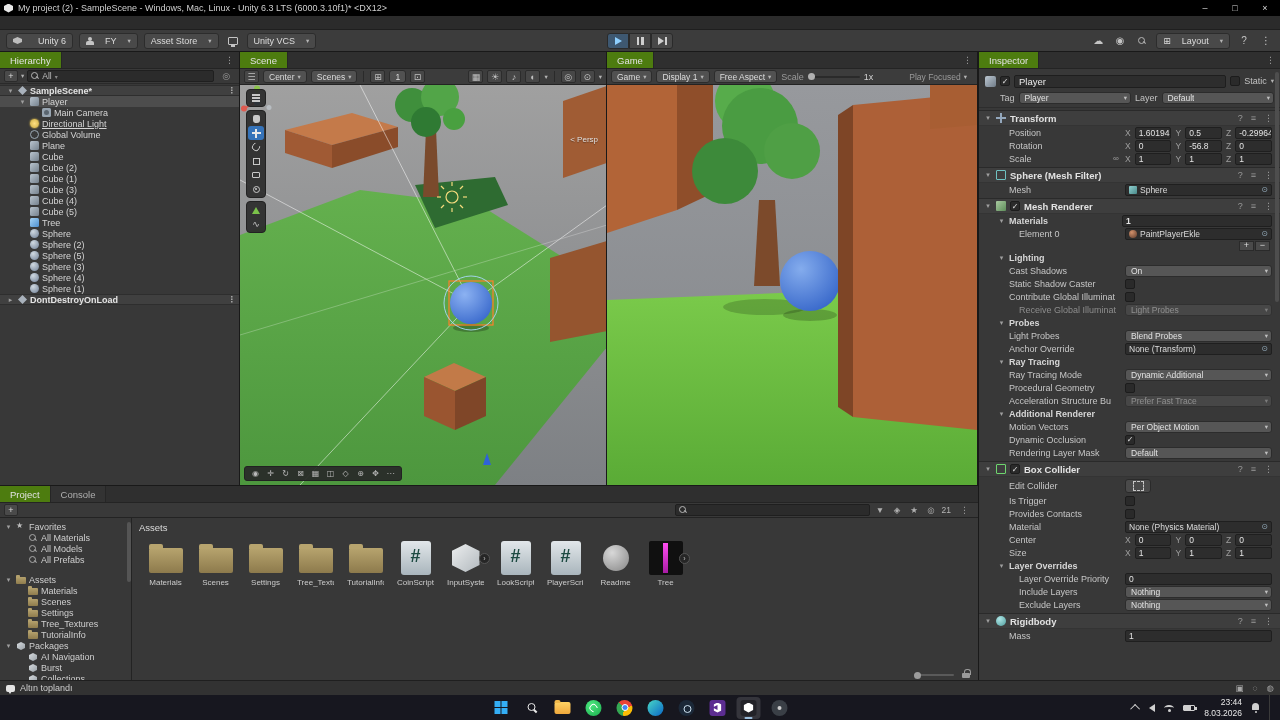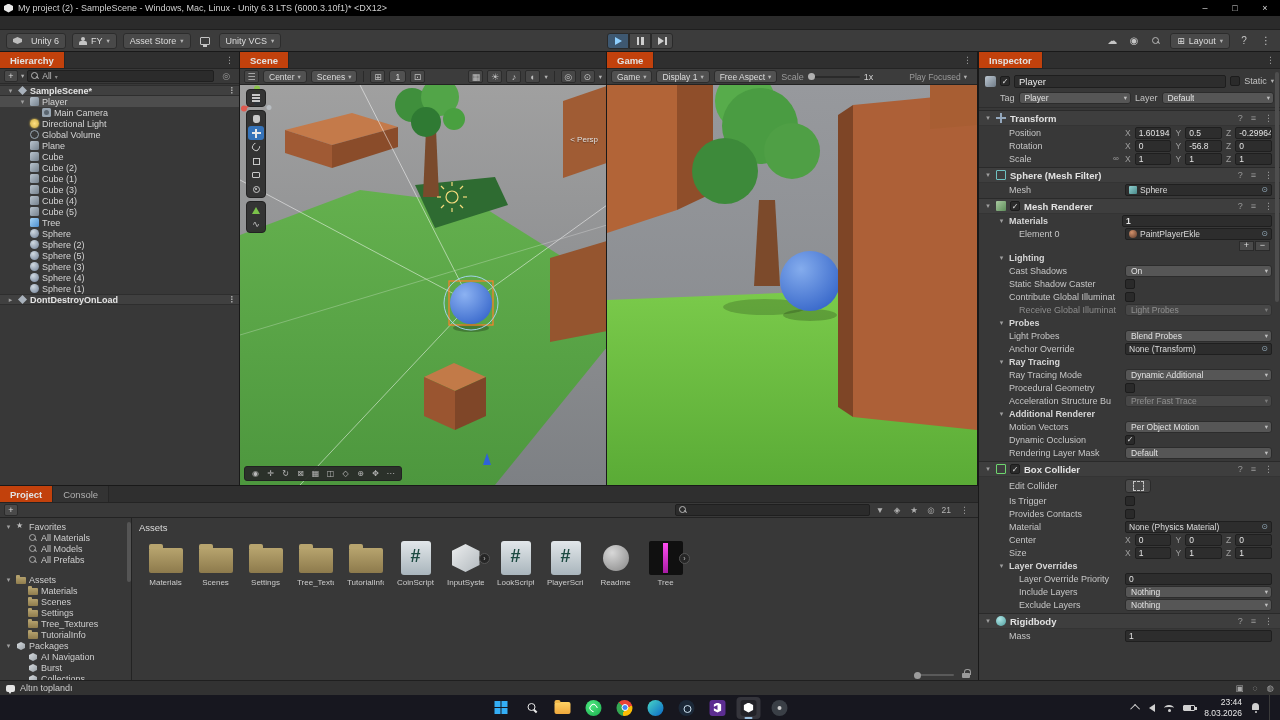--- a/index.html
+++ b/index.html
@@ -7,21 +7,21 @@
   .root{position:relative;width:1280px;height:720px;overflow:hidden;
         font-family:"Liberation Sans","DejaVu Sans",sans-serif;font-size:9.5px;color:#d2d2d2;background:#383838;}
 
   
   #titlebar{position:absolute;top:0;left:0;width:1280px;height:16px;background:#000;display:flex;align-items:center;padding:0 0 0 4px;font-size:9px;color:#cfcfcf;}
   .u-logo{width:9px;height:9px;background:#e8e8e8;clip-path:polygon(50% 0,100% 28%,100% 72%,50% 100%,0 72%,0 28%);margin-right:5px;flex:0 0 9px;}
   .win-ctl{width:30px;height:16px;display:flex;align-items:center;justify-content:center;color:#d8d8d8;font-size:9px;}
   #menubar{position:absolute;top:16px;left:0;width:1280px;height:14px;background:#2b2b2b;border-bottom:1px solid #1f1f1f;display:flex;align-items:center;padding-left:3px;}
   .menu-item{padding:0 6px;font-size:9px;color:#d8d8d8;height:100%;display:flex;align-items:center;}
   #toolbar{position:absolute;top:30px;left:0;width:1280px;height:22px;background:#3c3c3c;border-bottom:1px solid #191919;display:flex;align-items:center;padding:0 6px;gap:6px;}
-  .tbtn{height:16px;background:#494949;border:1px solid #2c2c2c;border-radius:3px;display:inline-flex;align-items:center;gap:4px;padding:0 6px;font-size:9px;color:#dcdcdc;}
+  .tbtn{height:16px;background:#494949;border:1px solid #2c2c2c;border-radius:3px;display:inline-flex;align-items:center;gap:11px;padding:0 6px;font-size:9px;color:#dcdcdc;}
   .tbtn .caret,.vdd-caret{font-size:6.5px;color:#b5b5b5;}
   .ticon{width:16px;height:16px;display:inline-flex;align-items:center;justify-content:center;color:#c4c4c4;font-size:10px;}
   .playgrp{position:absolute;left:50%;top:3px;transform:translateX(-50%);display:flex;}
   .pbtn{width:22px;height:16px;background:#484848;border:1px solid #2a2a2a;display:flex;align-items:center;justify-content:center;}
   .pbtn:first-child{border-radius:3px 0 0 3px;}
   .pbtn:last-child{border-radius:0 3px 3px 0;}
   .pbtn.active{background:#3e5871;}
   .tri{width:0;height:0;border-left:7px solid #cfcfcf;border-top:4.5px solid transparent;border-bottom:4.5px solid transparent;}
   .pbtn.active .tri{border-left-color:#8fd0ff;}
   .pausebars{display:flex;gap:2px;}
@@ -32,21 +32,21 @@
   .person::after{content:"";position:absolute;left:0;bottom:0;width:8px;height:3.5px;border-radius:2px 2px 0 0;background:#c4c4c4;}
   .mag{width:8px;height:8px;position:relative;flex:0 0 8px;}
   .mag::before{content:"";position:absolute;left:0;top:0;width:5px;height:5px;border:1.2px solid #b5b5b5;border-radius:50%;}
   .mag::after{content:"";position:absolute;left:5px;top:5px;width:3px;height:1.2px;background:#b5b5b5;transform:rotate(45deg);}
   .monitor{width:10px;height:8px;border:1.2px solid #c4c4c4;border-radius:1px;position:relative;}
   .monitor::after{content:"";position:absolute;left:2px;bottom:-3px;width:4px;height:1.5px;background:#c4c4c4;}
 
   
   .tabstrip{height:17px;background:#2f2f2f;border-bottom:1px solid #242424;display:flex;align-items:stretch;}
   .tab{padding:0 10px;display:flex;align-items:center;font-size:9.5px;color:#b0b0b0;background:#333;border-right:1px solid #262626;}
-  .tab.active{background:#c2410c;color:#e2e2e2;font-weight:bold;}
+  .tab.active{background:#4d7c0f;color:#e2e2e2;}
   .strip-spacer{flex:1;}
   .kebab{color:#9a9a9a;font-size:9px;padding:0 5px;display:flex;align-items:center;}
   .viewbar{height:16px;background:#3c3c3c;border-bottom:1px solid #232323;display:flex;align-items:center;padding:0 4px;gap:4px;font-size:9px;}
   .vbtn{height:13px;background:#515151;border:1px solid #2c2c2c;border-radius:3px;display:inline-flex;align-items:center;gap:3px;padding:0 5px;color:#ddd;font-size:8.5px;white-space:nowrap;}
   .vicon{width:15px;height:13px;display:inline-flex;align-items:center;justify-content:center;color:#c0c0c0;font-size:9px;background:#474747;border:1px solid #2c2c2c;border-radius:2px;}
   .vsep{width:1px;height:11px;background:#2a2a2a;margin:0 2px;}
 
   
   #hierarchy{position:absolute;top:52px;left:0;width:240px;height:433px;background:#383838;border-right:1px solid #191919;}
   .h-toolbar{height:15px;background:#393939;border-bottom:1px solid #2a2a2a;display:flex;align-items:center;gap:3px;padding:0 4px;}
@@ -345,21 +345,21 @@
         </div>
         <div class="hrow icon-camera" style="--d: 2;">
           <span class="fold"></span>
           <span class="oi"></span>
           <span style="white-space:nowrap;overflow:hidden;">Main Camera</span>
 
         </div>
         <div class="hrow icon-light" style="--d: 1;">
           <span class="fold"></span>
           <span class="oi"></span>
-          <span style="white-space:nowrap;overflow:hidden;">Directional Light</span>
+          <span style="white-space:nowrap;overflow:hidden;text-decoration:underline;">Directional Light</span>
 
         </div>
         <div class="hrow icon-volume" style="--d: 1;">
           <span class="fold"></span>
           <span class="oi"></span>
           <span style="white-space:nowrap;overflow:hidden;">Global Volume</span>
 
         </div>
         <div class="hrow icon-cube" style="--d: 1;">
           <span class="fold"></span>

